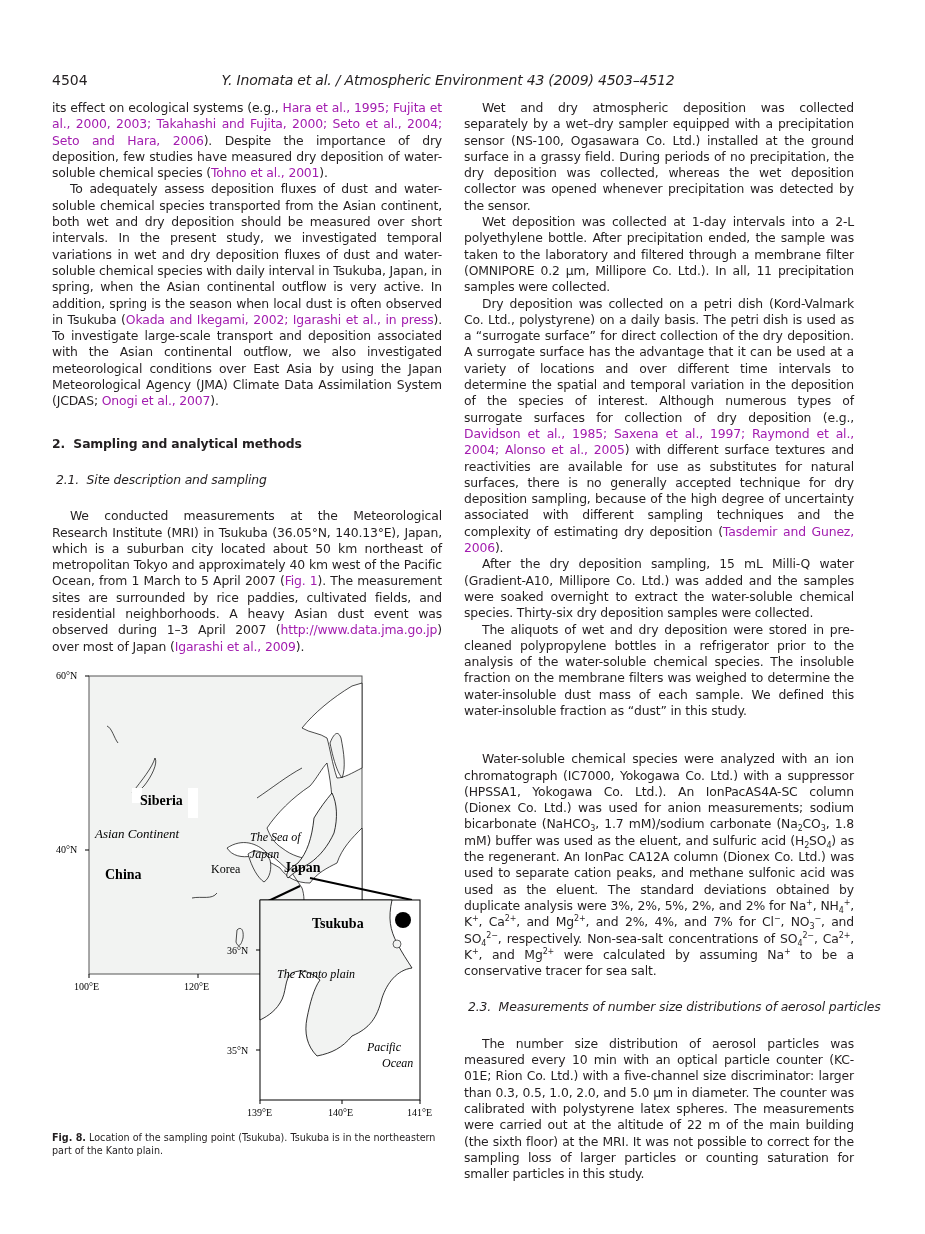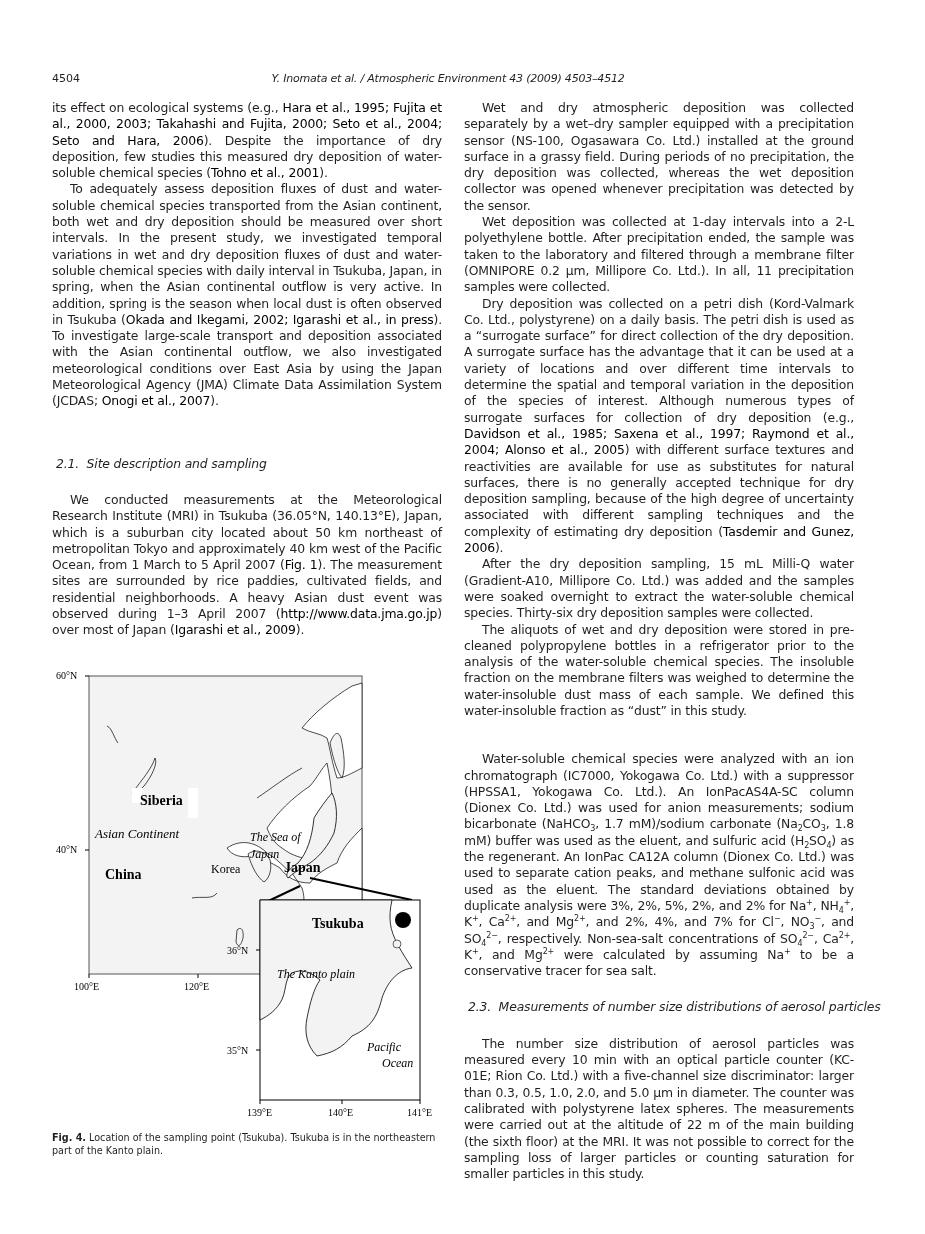--- a/index.html
+++ b/index.html
@@ -1,47 +1,48 @@
 <!DOCTYPE html>
 <html><head>
 <meta charset="utf-8">
 <style>
   html, body { margin:0; padding:0; background:#ffffff; }
   body { width:925px; height:1234px; position:relative; overflow:hidden;
          font-family:"DejaVu Sans", sans-serif; color:#231f20; }
-  .runhead { position:absolute; top:72px; left:52px; width:808px; height:14px; font-size:11px; color:#231f20; }
+  .runhead { position:absolute; top:72px; left:52px; width:808px; height:14px; font-size:14px; color:#231f20; }
   .runhead .pg { position:absolute; left:0; top:0; }
   .runhead .jr { position:absolute; left:0; right:16px; top:0; text-align:center; font-style:italic; letter-spacing:-0.2px; }
   .col { position:absolute; font-size:12.4px; line-height:16.3px; text-align:justify; letter-spacing:-0.15px; }
   .colL { left:52px; top:100px; width:390px; }
   .colR { left:464px; top:100px; width:390px; }
   .p { margin:0; text-indent:18px; }
   .p.noind { text-indent:0; }
-  a, .lnk { color:#000000; text-decoration:none; }
+  a, .lnk { color:#a21caf; text-decoration:none; }
   .h2 { font-weight:bold; font-size:12.4px; margin:0; }
   .h3 { font-style:italic; font-size:12.4px; margin:4px; }
   sub, sup { font-size:8px; line-height:0; }
   .fig { position:absolute; left:52px; top:668px; width:400px; height:455px;text-align:right; }
   .fig svg { width:400px; height:455px; }
   .caption { position:absolute; left:52px; top:1131px; width:394px; font-size:9.6px; line-height:13px; }
   .caption b { font-weight:bold; }
   .maplbl { font-family:"Liberation Serif", serif; }
 </style>
 </head>
 <body>
 
 <div class="runhead">
   <span class="pg">4504</span>
   <span class="jr">Y. Inomata et al. / Atmospheric Environment 43 (2009) 4503–4512</span>
 </div>
 
 <div class="col colL">
-  <p class="p noind"><span>its effect on ecological systems (e.g., </span><a class="lnk">Hara et al., 1995; Fujita et al., 2000, 2003; Takahashi and Fujita, 2000; Seto et al., 2004; Seto and Hara, 2006</a><span>). Despite the importance of dry deposition, few studies this measured dry deposition of water-soluble chemical species (</span><a class="lnk">Tohno et al., 2001</a><span>).</span></p>
+  <p class="p noind"><span>its effect on ecological systems (e.g., </span><a class="lnk">Hara et al., 1995; Fujita et al., 2000, 2003; Takahashi and Fujita, 2000; Seto et al., 2004; Seto and Hara, 2006</a><span>). Despite the importance of dry deposition, few studies have measured dry deposition of water-soluble chemical species (</span><a class="lnk">Tohno et al., 2001</a><span>).</span></p>
   <p class="p"><span>To adequately assess deposition fluxes of dust and water-soluble chemical species transported from the Asian continent, both wet and dry deposition should be measured over short intervals. In the present study, we investigated temporal variations in wet and dry deposition fluxes of dust and water-soluble chemical species with daily interval in Tsukuba, Japan, in spring, when the Asian continental outflow is very active. In addition, spring is the season when local dust is often observed in Tsukuba (</span><a class="lnk">Okada and Ikegami, 2002; Igarashi et al., in press</a><span>). To investigate large-scale transport and deposition associated with the Asian continental outflow, we also investigated meteorological conditions over East Asia by using the Japan Meteorological Agency (JMA) Climate Data Assimilation System (JCDAS; </span><a class="lnk">Onogi et al., 2007</a><span>).</span></p>
   <div style="height:26px"></div>
+  <p class="h2" style="white-space:pre">2.  Sampling and analytical methods</p>
   <div style="height:16px"></div>
   <p class="h3" style="white-space:pre">2.1.  Site description and sampling</p>
   <div style="height:16px"></div>
   <p class="p"><span>We conducted measurements at the Meteorological Research Institute (MRI) in Tsukuba (36.05°N, 140.13°E), Japan, which is a suburban city located about 50 km northeast of metropolitan Tokyo and approximately 40 km west of the Pacific Ocean, from 1 March to 5 April 2007 (</span><a class="lnk">Fig. 1</a><span>). The measurement sites are surrounded by rice paddies, cultivated fields, and residential neighborhoods. A heavy Asian dust event was observed during 1–3 April 2007 (</span><a class="lnk">http://www.data.jma.go.jp</a><span>) over most of Japan (</span><a class="lnk">Igarashi et al., 2009</a><span>).</span></p>
 </div>
 
 <div class="fig">
   <svg viewBox="0 0 400 455" xmlns="http://www.w3.org/2000/svg">
 
     <rect x="37" y="8" width="273" height="298" fill="#f2f3f2" stroke="#555" stroke-width="1"></rect>
@@ -106,21 +107,21 @@
     <text class="maplbl" x="355" y="448" font-size="10">141°E</text>
 
     <text class="maplbl" x="260" y="260" font-size="14" font-weight="bold">Tsukuba</text>
     <text class="maplbl" x="225" y="310" font-size="12" font-style="italic">The Kanto plain</text>
     <text class="maplbl" x="315" y="383" font-size="12" font-style="italic">Pacific</text>
     <text class="maplbl" x="330" y="399" font-size="12" font-style="italic">Ocean</text>
   </svg>
 </div>
 
 <div class="caption">
-  <b>Fig. 4.</b><span> Location of the sampling point (Tsukuba). Tsukuba is in the northeastern part of the Kanto plain.</span>
+  <b>Fig. 8.</b><span> Location of the sampling point (Tsukuba). Tsukuba is in the northeastern part of the Kanto plain.</span>
 </div>
 
 <div class="col colR">
   <p class="p"><span>Wet and dry atmospheric deposition was collected separately by a wet–dry sampler equipped with a precipitation sensor (NS-100, Ogasawara Co. Ltd.) installed at the ground surface in a grassy field. During periods of no precipitation, the dry deposition was collected, whereas the wet deposition collector was opened whenever precipitation was detected by the sensor.</span></p>
   <p class="p"><span>Wet deposition was collected at 1-day intervals into a 2-L polyethylene bottle. After precipitation ended, the sample was taken to the laboratory and filtered through a membrane filter (OMNIPORE 0.2 μm, Millipore Co. Ltd.). In all, 11 precipitation samples were collected.</span></p>
   <p class="p"><span>Dry deposition was collected on a petri dish (Kord-Valmark Co. Ltd., polystyrene) on a daily basis. The petri dish is used as a “surrogate surface” for direct collection of the dry deposition. A surrogate surface has the advantage that it can be used at a variety of locations and over different time intervals to determine the spatial and temporal variation in the deposition of the species of interest. Although numerous types of surrogate surfaces for collection of dry deposition (e.g., </span><a class="lnk">Davidson et al., 1985; Saxena et al., 1997; Raymond et al., 2004; Alonso et al., 2005</a><span>) with different surface textures and reactivities are available for use as substitutes for natural surfaces, there is no generally accepted technique for dry deposition sampling, because of the high degree of uncertainty associated with different sampling techniques and the complexity of estimating dry deposition (</span><a class="lnk">Tasdemir and Gunez, 2006</a><span>).</span></p>
   <p class="p"><span>After the dry deposition sampling, 15 mL Milli-Q water (Gradient-A10, Millipore Co. Ltd.) was added and the samples were soaked overnight to extract the water-soluble chemical species. Thirty-six dry deposition samples were collected.</span></p>
   <p class="p"><span>The aliquots of wet and dry deposition were stored in pre-cleaned polypropylene bottles in a refrigerator prior to the analysis of the water-soluble chemical species. The insoluble fraction on the membrane filters was weighed to determine the water-insoluble dust mass of each sample. We defined this water-insoluble fraction as “dust” in this study.</span></p>
   <div style="height:16px"></div>
   <div style="height:16px"></div>

